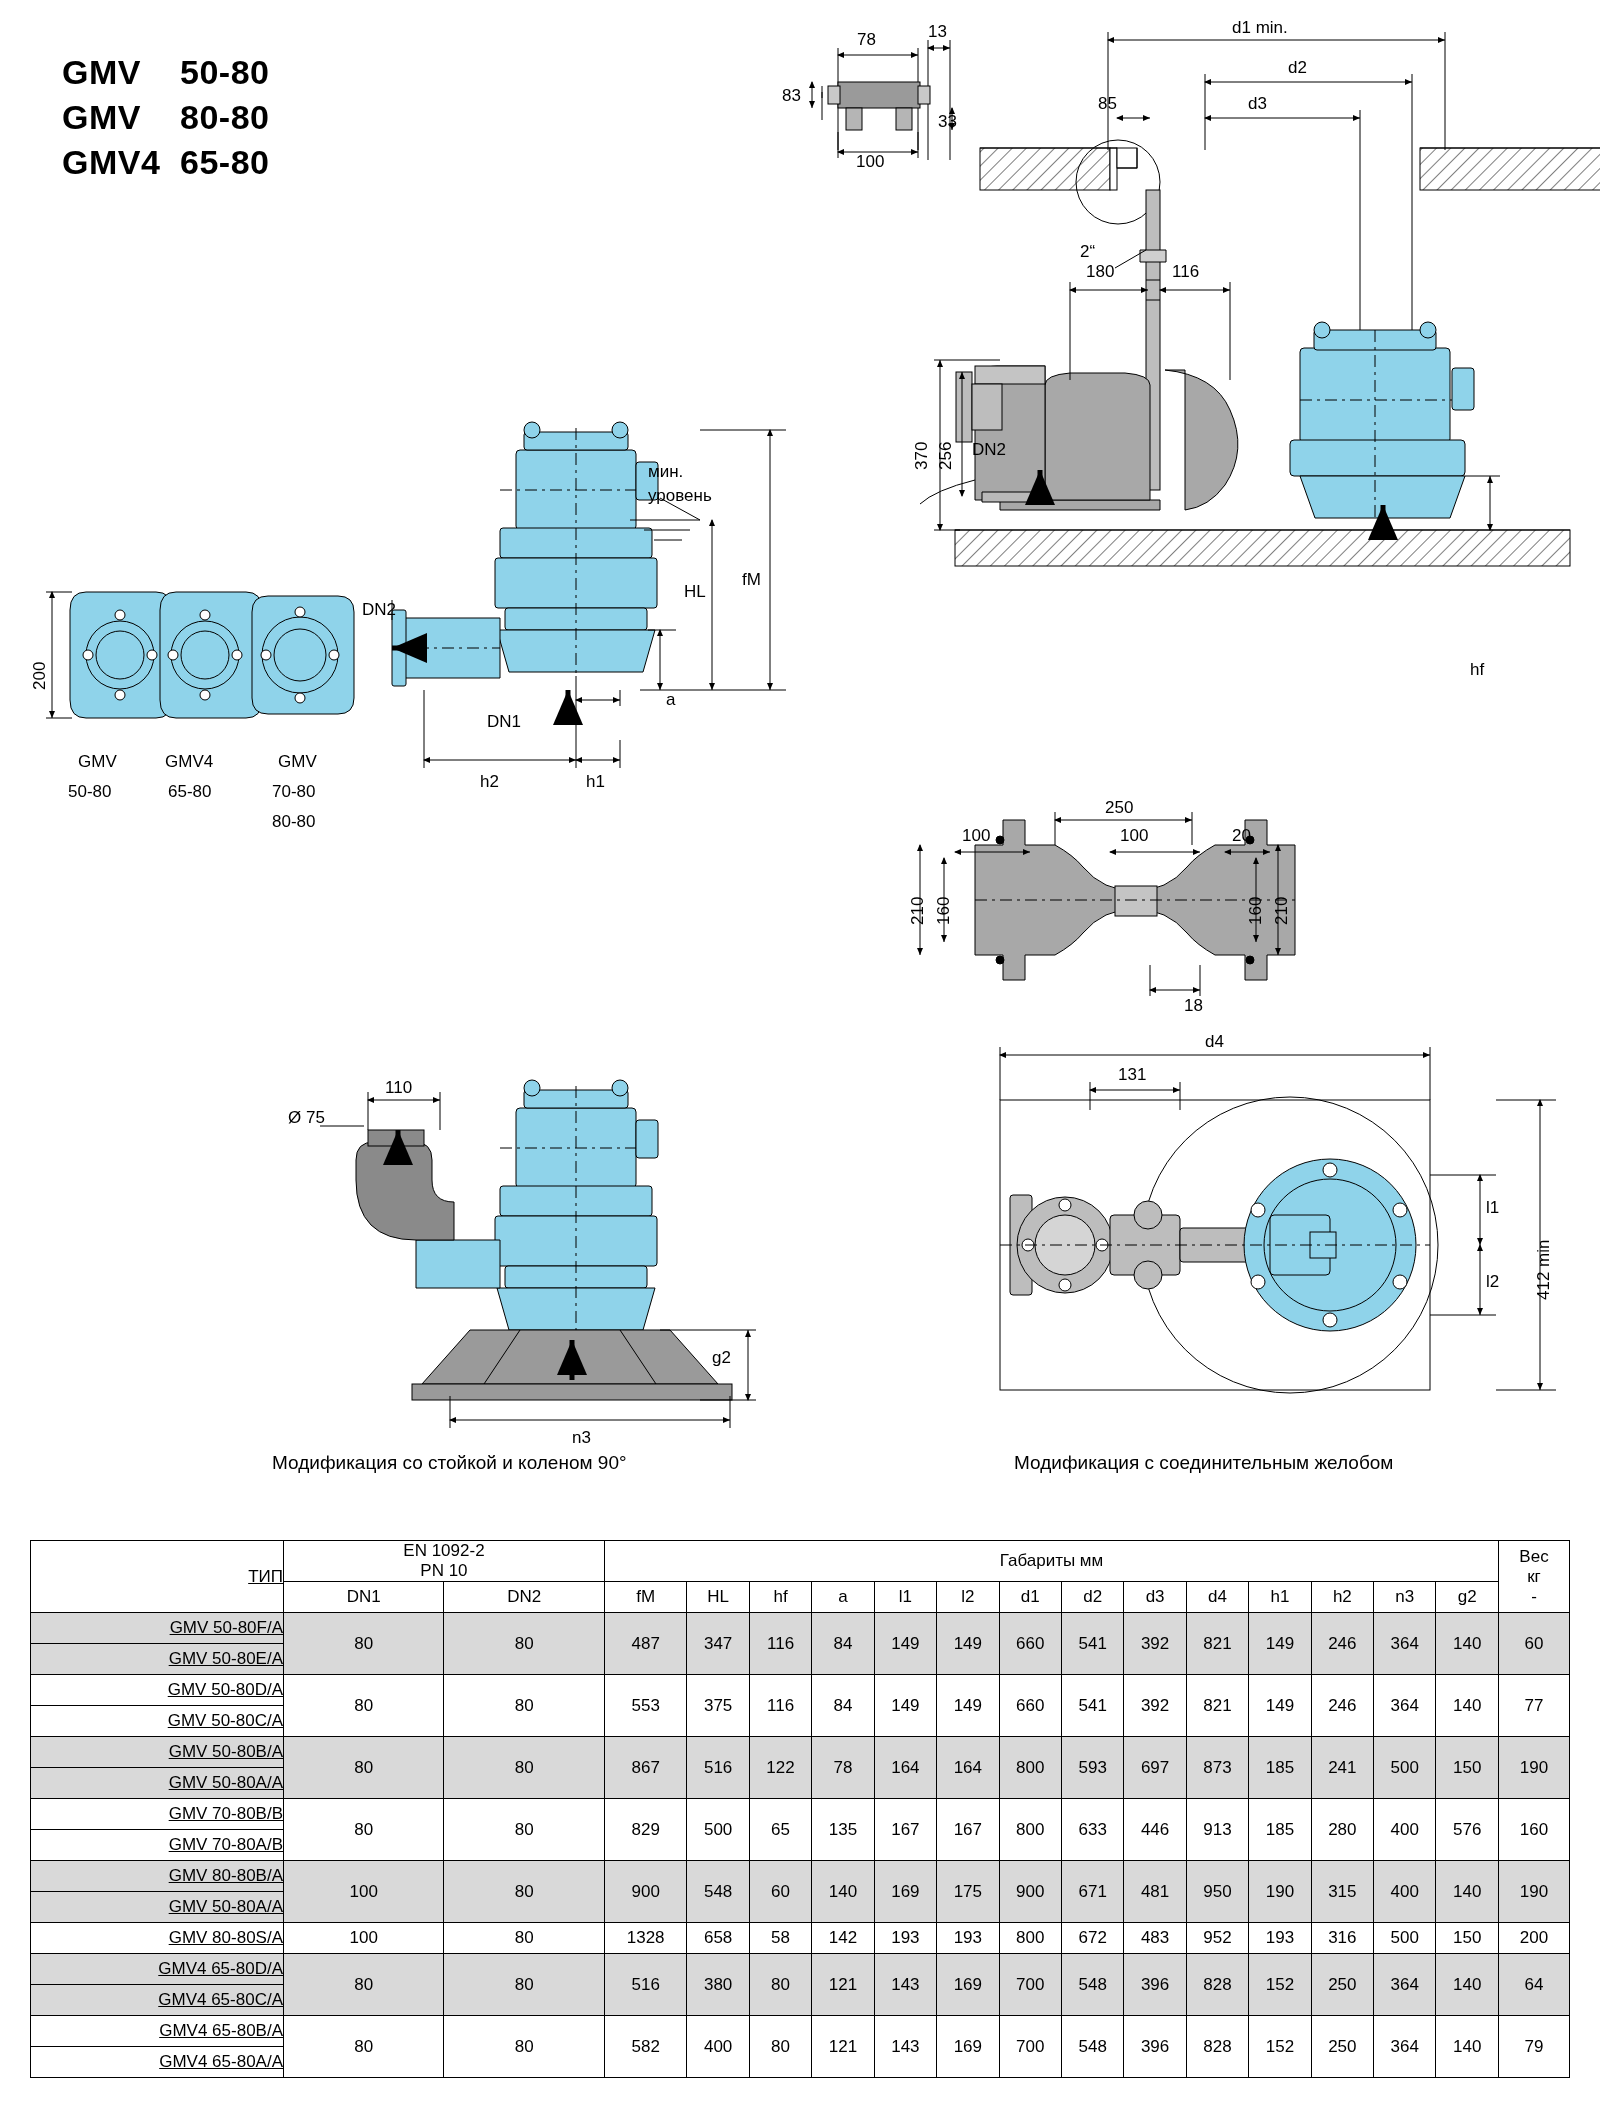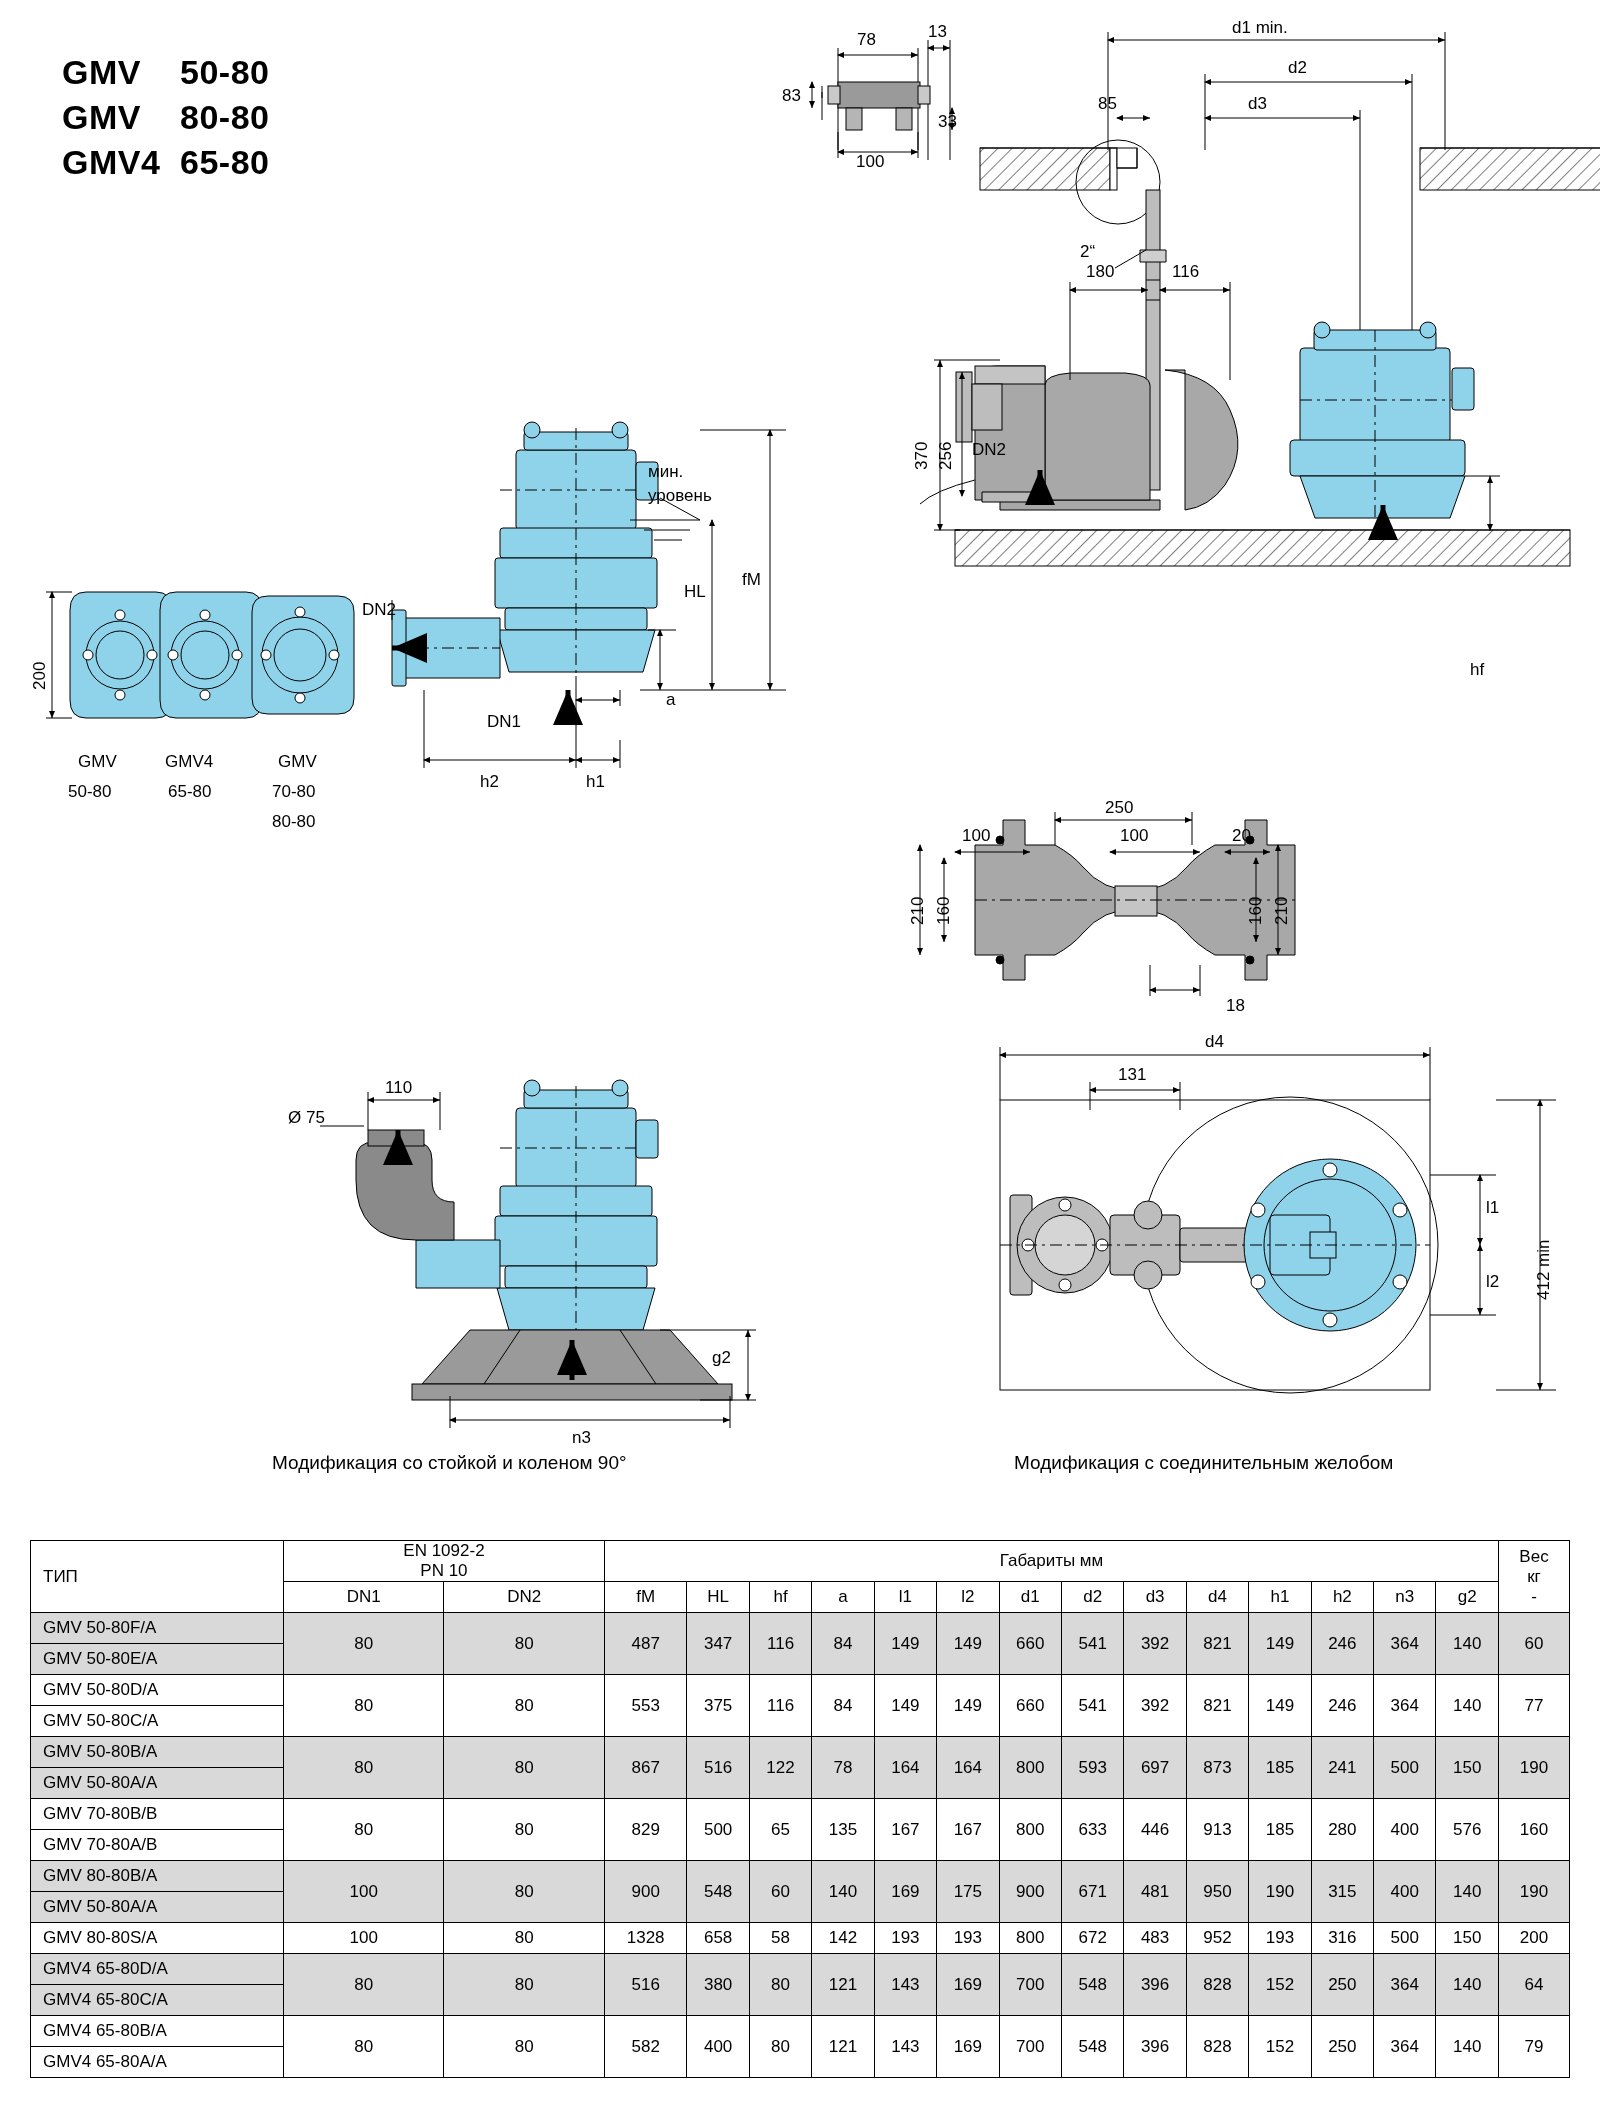--- a/index.html
+++ b/index.html
@@ -30,21 +30,21 @@
   .tablewrap { position:absolute; left:30px; top:1540px; width:1540px; }
   table.specs { border-collapse:collapse; width:1540px; font-size:17px; }
   table.specs th, table.specs td {
     border:1px solid #000;
     text-align:center;
     padding:0;
     height:30px;
     font-weight:normal;
   }
   table.specs th { font-weight:normal; }
-  table.specs td.type, table.specs th.type { text-align:left; padding-left:12px; }
+  table.specs td.type, table.specs th.type { text-align:right; padding-left:12px;text-decoration:underline; }
   .rowA { background:#d9d9d9; }
   .rowB { background:#ffffff; }
   .hdr { background:#ffffff; }
 </style>
 </head>
 <body>
 
 <div class="page">
 
   <div class="title-block">
@@ -405,21 +405,21 @@
   <div class="lbl" style="left:480px; top:772px;">h2</div>
 
   <div class="lbl" style="left:1105px; top:798px;">250</div>
   <div class="lbl" style="left:962px; top:826px;">100</div>
   <div class="lbl" style="left:1120px; top:826px;">100</div>
   <div class="lbl" style="left:1232px; top:826px;">20</div>
   <div class="lbl vert" style="left:908px; top:925px;">210</div>
   <div class="lbl vert" style="left:934px; top:925px;">160</div>
   <div class="lbl vert" style="left:1246px; top:925px;">160</div>
   <div class="lbl vert" style="left:1272px; top:925px;">210</div>
-  <div class="lbl" style="left:1226px; top:996px;text-align:center;">18</div>
+  <div class="lbl" style="left:1184px; top:996px;text-align:center;">18</div>
 
   <div class="lbl" style="left:385px; top:1078px;">110</div>
   <div class="lbl" style="left:288px; top:1108px;">Ø 75</div>
   <div class="lbl" style="left:712px; top:1348px;">g2</div>
   <div class="lbl" style="left:572px; top:1428px;">n3</div>
   <div class="cap" style="left:272px; top:1452px;">Модификация со стойкой и коленом 90°</div>
 
   <div class="lbl" style="left:1205px; top:1032px;">d4</div>
   <div class="lbl" style="left:1118px; top:1065px;">131</div>
   <div class="lbl" style="left:1486px; top:1198px;">l1</div>

